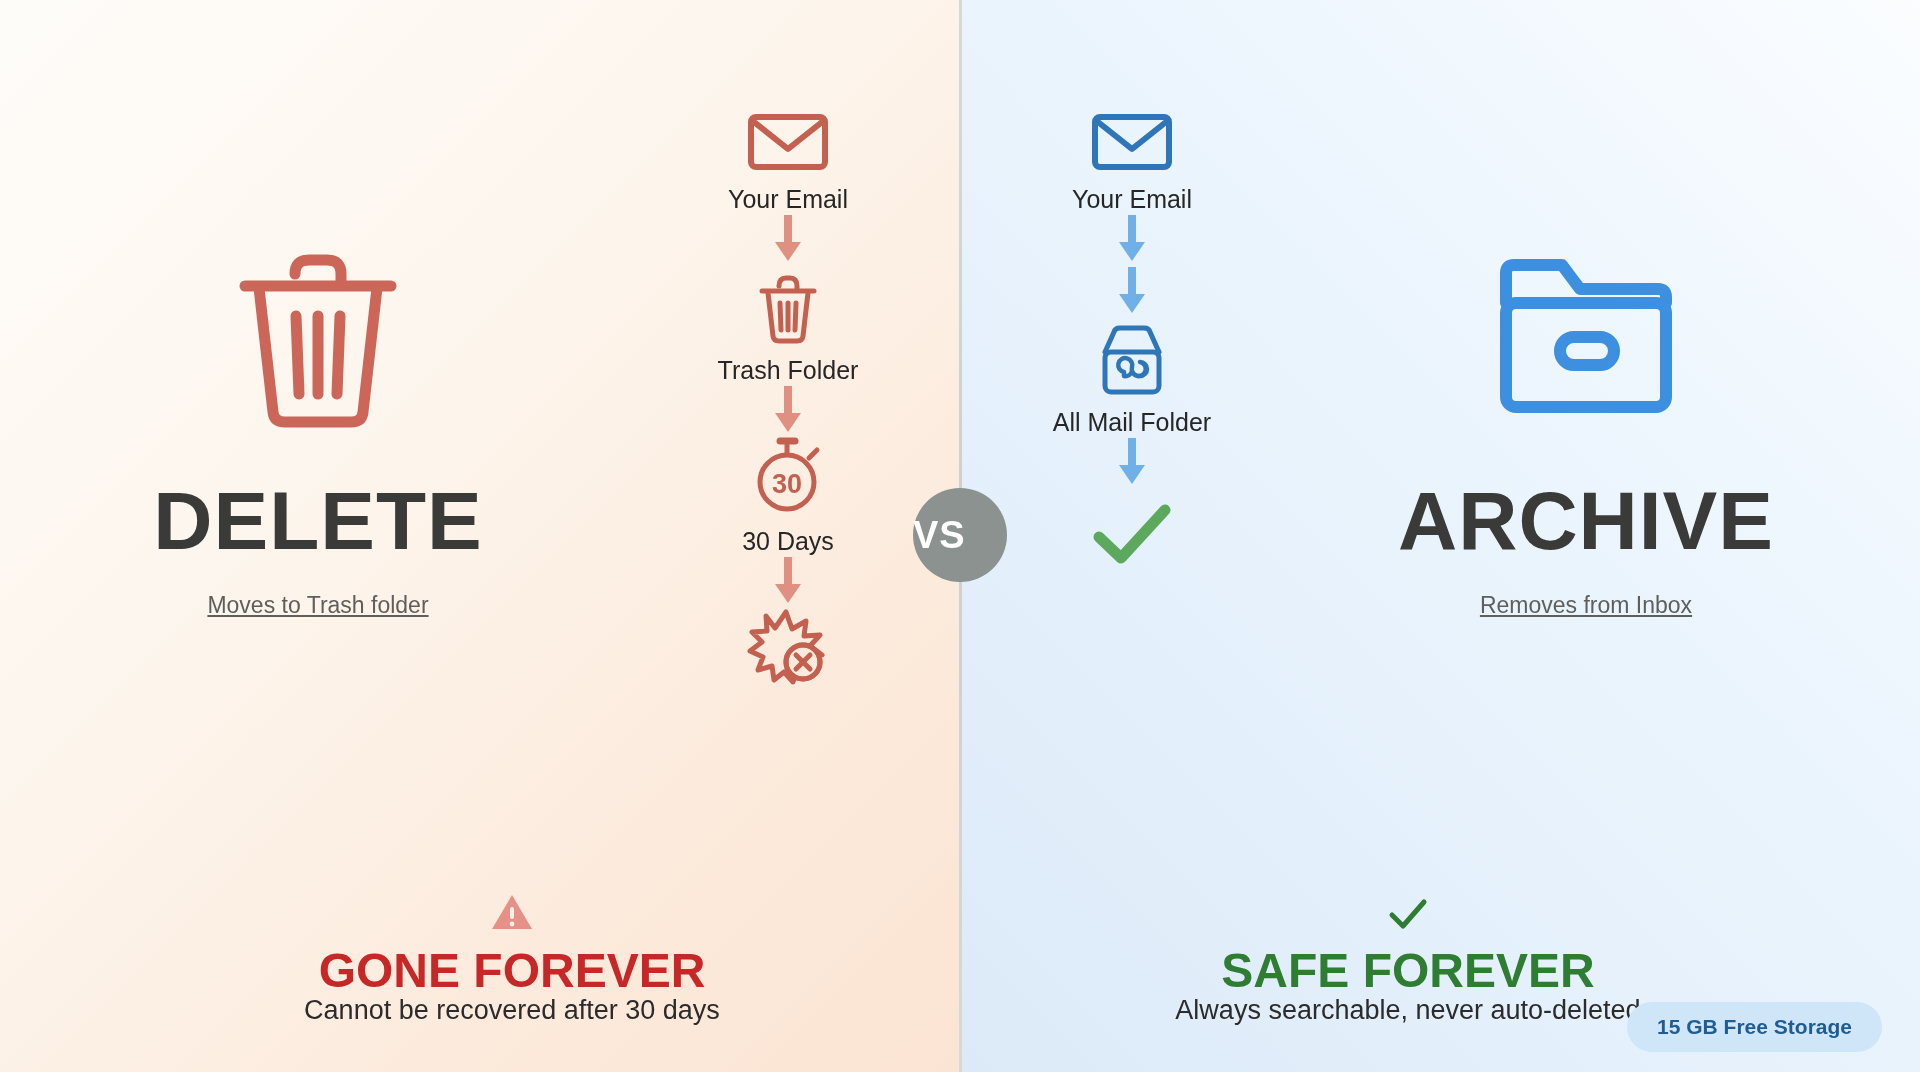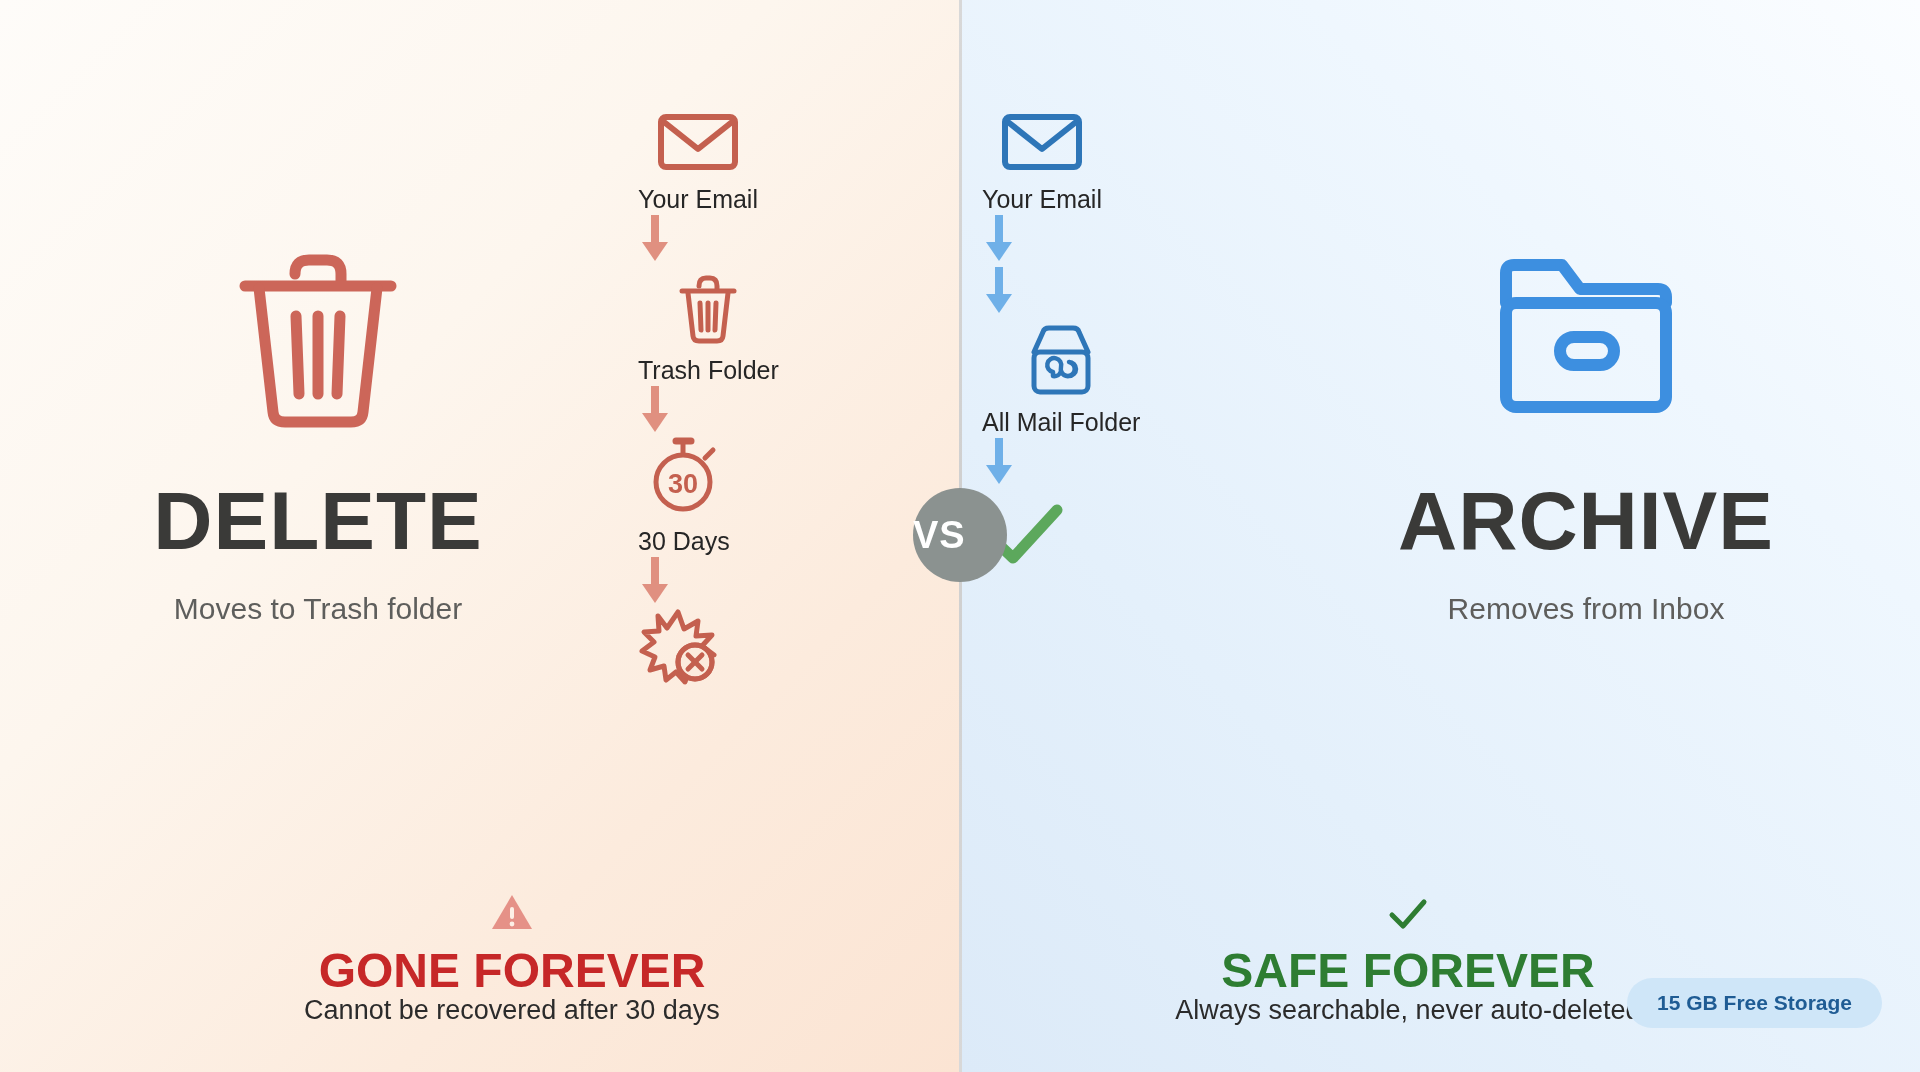--- a/index.html
+++ b/index.html
@@ -61,32 +61,33 @@
   .hero-icon { height:200px; display:flex; align-items:center; justify-content:center; }
   .hero-title {
     font-size:82px;
     font-weight:bold;
     color:#3a3a38;
     letter-spacing:1px;
     line-height:1;
     margin-top:44px;
   }
   .hero-sub {
-    font-size:30px;
+    font-size:23px;
     color:#5e5e5c;
     margin-top:30px;
+    text-decoration:underline;
   }
   
   .flow {
     position:absolute;
     top:95px;
     width:300px;
     display:flex;
     flex-direction:column;
-    align-items:flex-start;
+    align-items:center;
   }
   .flow-delete { right:22px; }
   .flow-archive { left:22px; }
   .flow-step { display:flex; flex-direction:column; align-items:center; }
   .flow-icon { height:78px; display:flex; align-items:flex-end; justify-content:center; }
   .flow-label {
     font-size:25px;
     color:#262626;
     margin-top:12px;
     white-space:nowrap;
@@ -114,21 +115,21 @@
   .verdict-archive .verdict-head { color:#2e7d32;flex-direction:column; }
   .verdict-sub {
     font-size:27px;
     color:#2b2b2b;
   }
   .warn-tri { display:inline-flex; }
   .check-mark { display:inline-flex; }
   
   .storage-pill {
     position:absolute;
-    right:38px; bottom:44px;
+    right:38px; bottom:20px;
     background:#cfe6f8;
     color:#1f5c94;
     font-size:21px;
     font-weight:bold;
     padding:13px 30px;
     border-radius:26px;
     z-index:12;
   }
 </style>
 </head>

